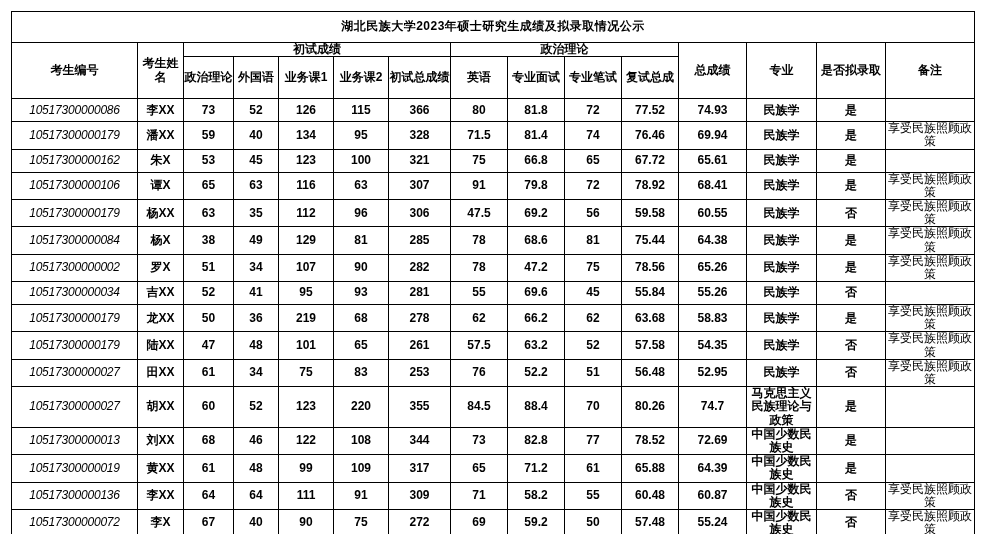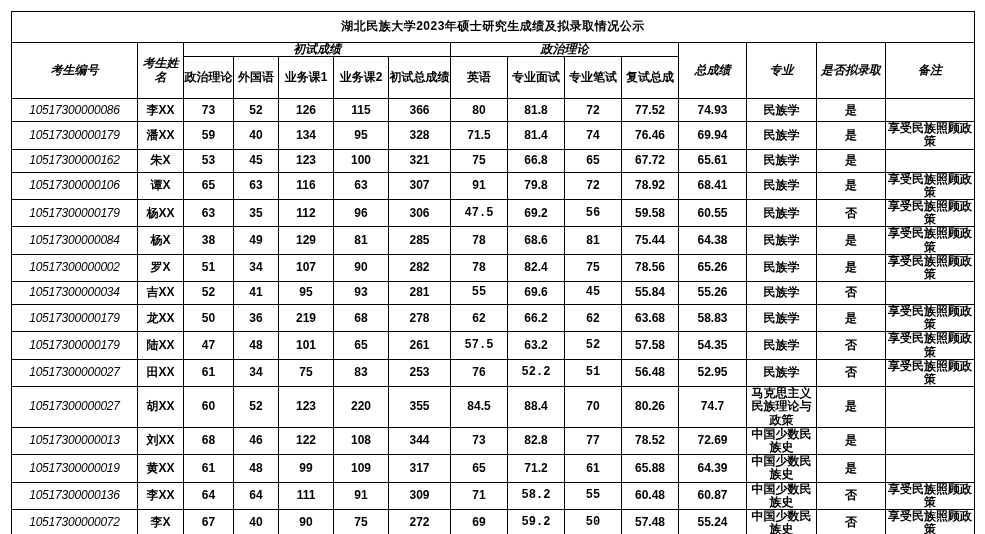--- a/index.html
+++ b/index.html
@@ -37,21 +37,20 @@
   }
   .title-cell {
     font-size: 16px;
     font-weight: bold;
     height: 30px;
     letter-spacing: 0.5px;
   }
   .hdr {
     font-weight: bold;
     font-size: 13px;
-    font-style: italic;
   }
   .hdr-sub {
     font-weight: bold;
     font-size: 12.5px;
   }
   .row-cell {
     height: 22px;
   }
   .id-cell {
     font-size: 12px;
@@ -61,35 +60,34 @@
   .name-cell {
     font-size: 13px;
     font-weight: bold;
   }
   .num-cell {
     font-size: 13px;
     font-weight: bold;
   }
   .red {
     color: #ff0000;
-    font-family: Liberation Mono, monospace;
   }
   .major-cell {
     font-size: 9px;
     font-weight: bold;
     line-height: 1.05;
     padding: 0 1px;
   }
   .yesno-cell {
     font-size: 13px;
     font-weight: bold;
   }
   .remark-cell {
     font-size: 9px;
-    font-weight: bold;
+    font-weight: normal;
     line-height: 1.0;
     padding: 0 1px;
   }
 </style>
 </head>
 <body>
 
 <div id="page">
   <div class="sheet">
     <table class="grid">
@@ -245,21 +243,21 @@
           </tr>
           <tr class="row-cell">
             <td class="row-cell id-cell">10517300000002</td>
             <td class="row-cell name-cell">罗X</td>
             <td class="row-cell num-cell">51</td>
             <td class="row-cell num-cell">34</td>
             <td class="row-cell num-cell">107</td>
             <td class="row-cell num-cell">90</td>
             <td class="row-cell num-cell">282</td>
             <td class="row-cell num-cell">78</td>
-            <td class="row-cell num-cell">82.4</td>
+            <td class="row-cell num-cell">47.2</td>
             <td class="row-cell num-cell">75</td>
             <td class="row-cell num-cell">78.56</td>
             <td class="row-cell num-cell">65.26</td>
             <td class="row-cell major-cell">民族学</td>
             <td class="row-cell yesno-cell">是</td>
             <td class="row-cell remark-cell">享受民族照顾政策</td>
           </tr>
           <tr class="row-cell">
             <td class="row-cell id-cell">10517300000034</td>
             <td class="row-cell name-cell">吉XX</td>

